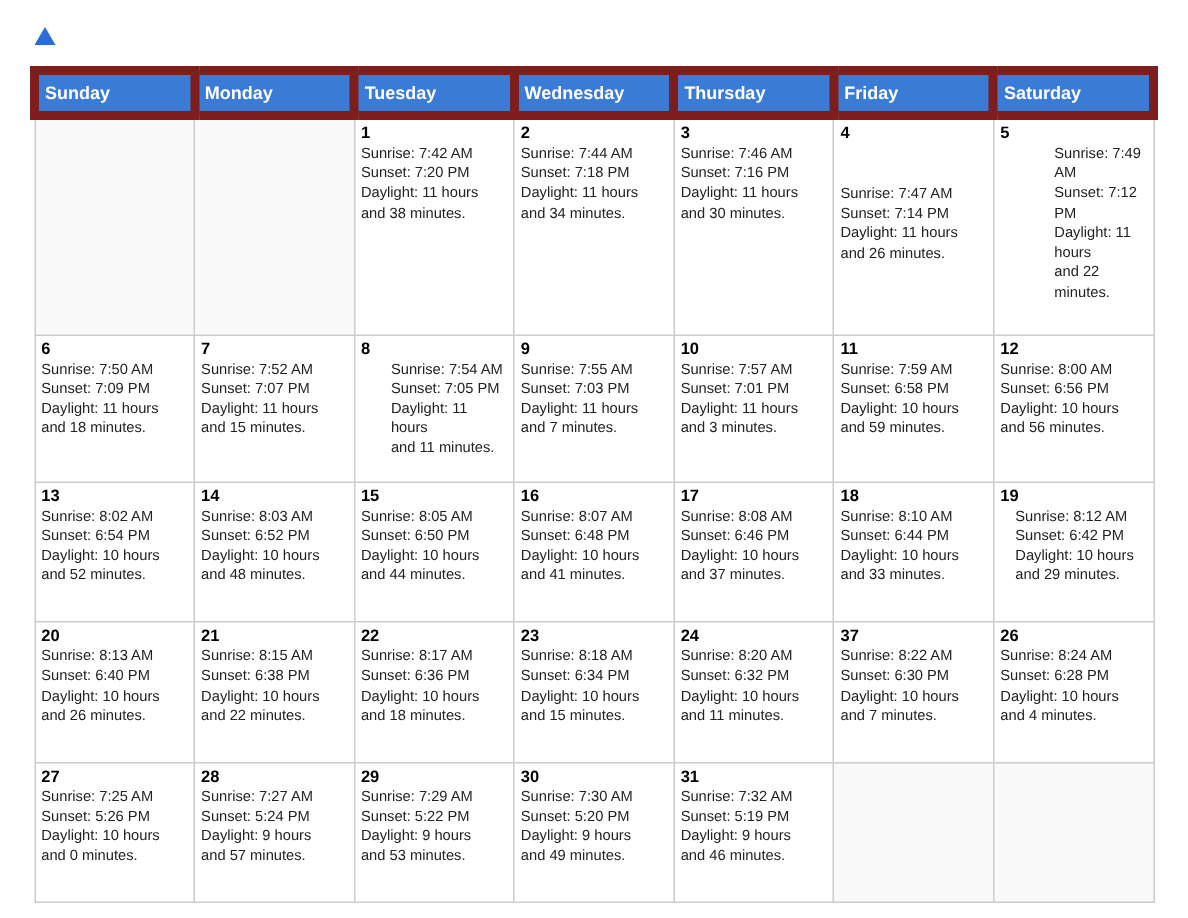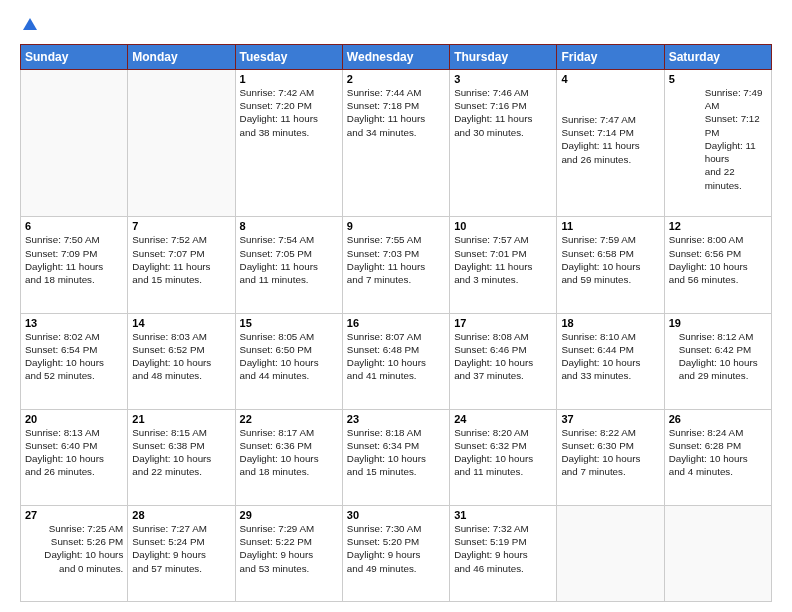--- a/index.html
+++ b/index.html
@@ -66,21 +66,21 @@
       width: 100%;
       font-size: 10.5px;
     }
     .calendar th {
       background-color: #3a7bd5;
       color: #fff;
       padding: 5px 4px;
       text-align: left;
       font-size: 12px;
       font-weight: bold;
-      border: 1px solid #7f1d1d;
+      border: 6px solid #7f1d1d;
     }
     .calendar td {
       border: 1px solid #ccc;
       vertical-align: top;
       padding: 3px 4px;
       width: calc(100% / 7);
       height: 82px;
       background: #fff;
     }
     .calendar td.empty {
@@ -180,21 +180,21 @@
           </td>
           <td>
             <span class="day-num">7</span>
             <div class="day-info" style="white-space: pre-line;">Sunrise: 7:52 AM
 Sunset: 7:07 PM
 Daylight: 11 hours
 and 15 minutes.</div>
           </td>
           <td>
             <span class="day-num">8</span>
-            <div class="day-info" style="white-space: pre-line;">Sunrise: 7:54 AM
+            <div class="day-info" style="white-space: pre-line; margin-left: 20px;">Sunrise: 7:54 AM
 Sunset: 7:05 PM
 Daylight: 11 hours
 and 11 minutes.</div>
           </td>
           <td>
             <span class="day-num">9</span>
             <div class="day-info" style="white-space: pre-line;">Sunrise: 7:55 AM
 Sunset: 7:03 PM
 Daylight: 11 hours
 and 7 minutes.</div>
@@ -319,21 +319,21 @@
             <span class="day-num">26</span>
             <div class="day-info" style="white-space: pre-line;">Sunrise: 8:24 AM
 Sunset: 6:28 PM
 Daylight: 10 hours
 and 4 minutes.</div>
           </td>
         </tr>
         <tr>
           <td>
             <span class="day-num">27</span>
-            <div class="day-info" style="white-space: pre-line; text-align: right;">Sunrise: 7:25 AM
+            <div class="day-info" style="white-space: pre-line;">Sunrise: 7:25 AM
 Sunset: 5:26 PM
 Daylight: 10 hours
 and 0 minutes.</div>
           </td>
           <td>
             <span class="day-num">28</span>
             <div class="day-info" style="white-space: pre-line;">Sunrise: 7:27 AM
 Sunset: 5:24 PM
 Daylight: 9 hours
 and 57 minutes.</div>

